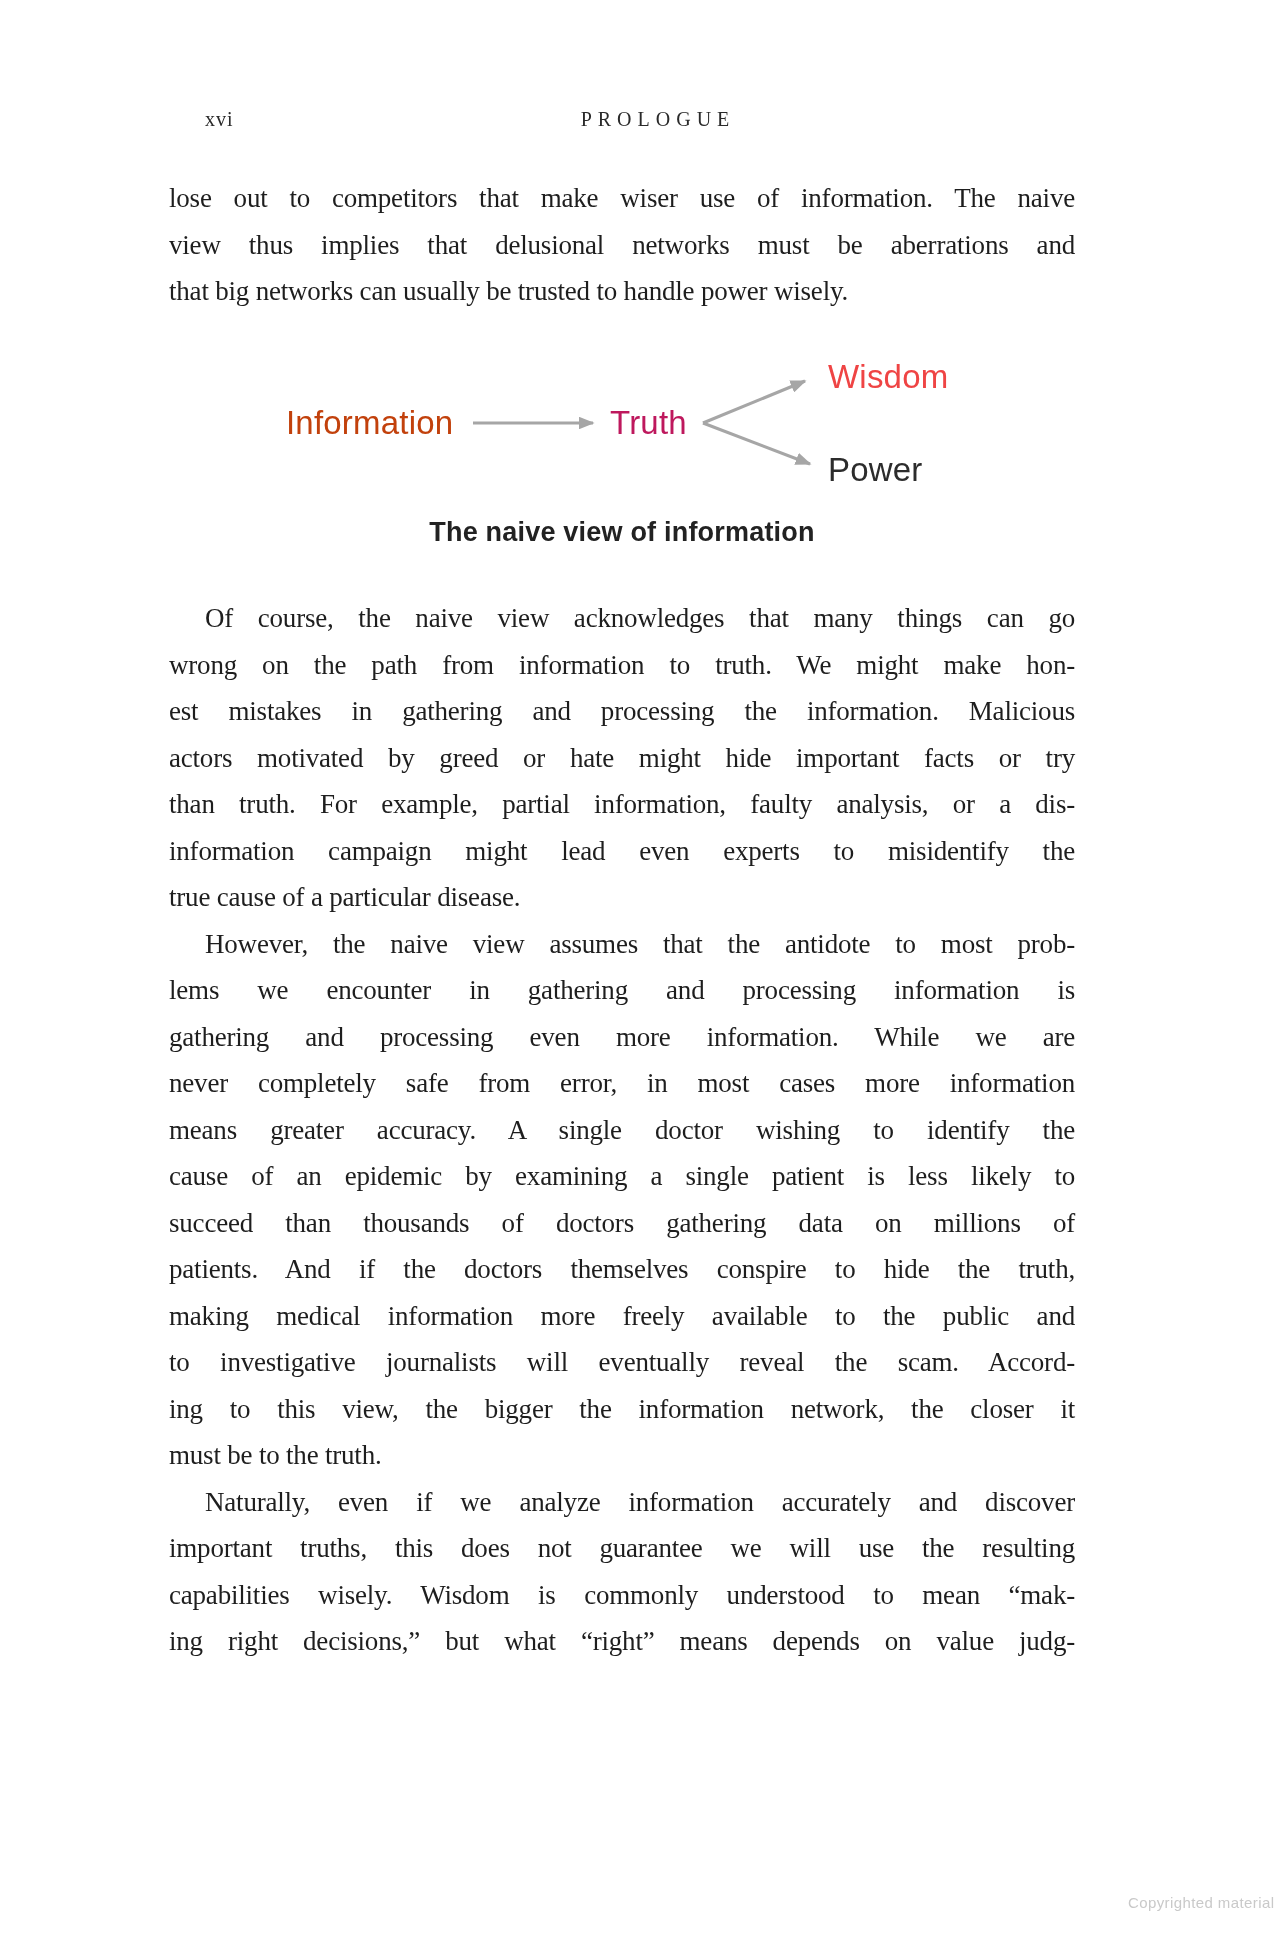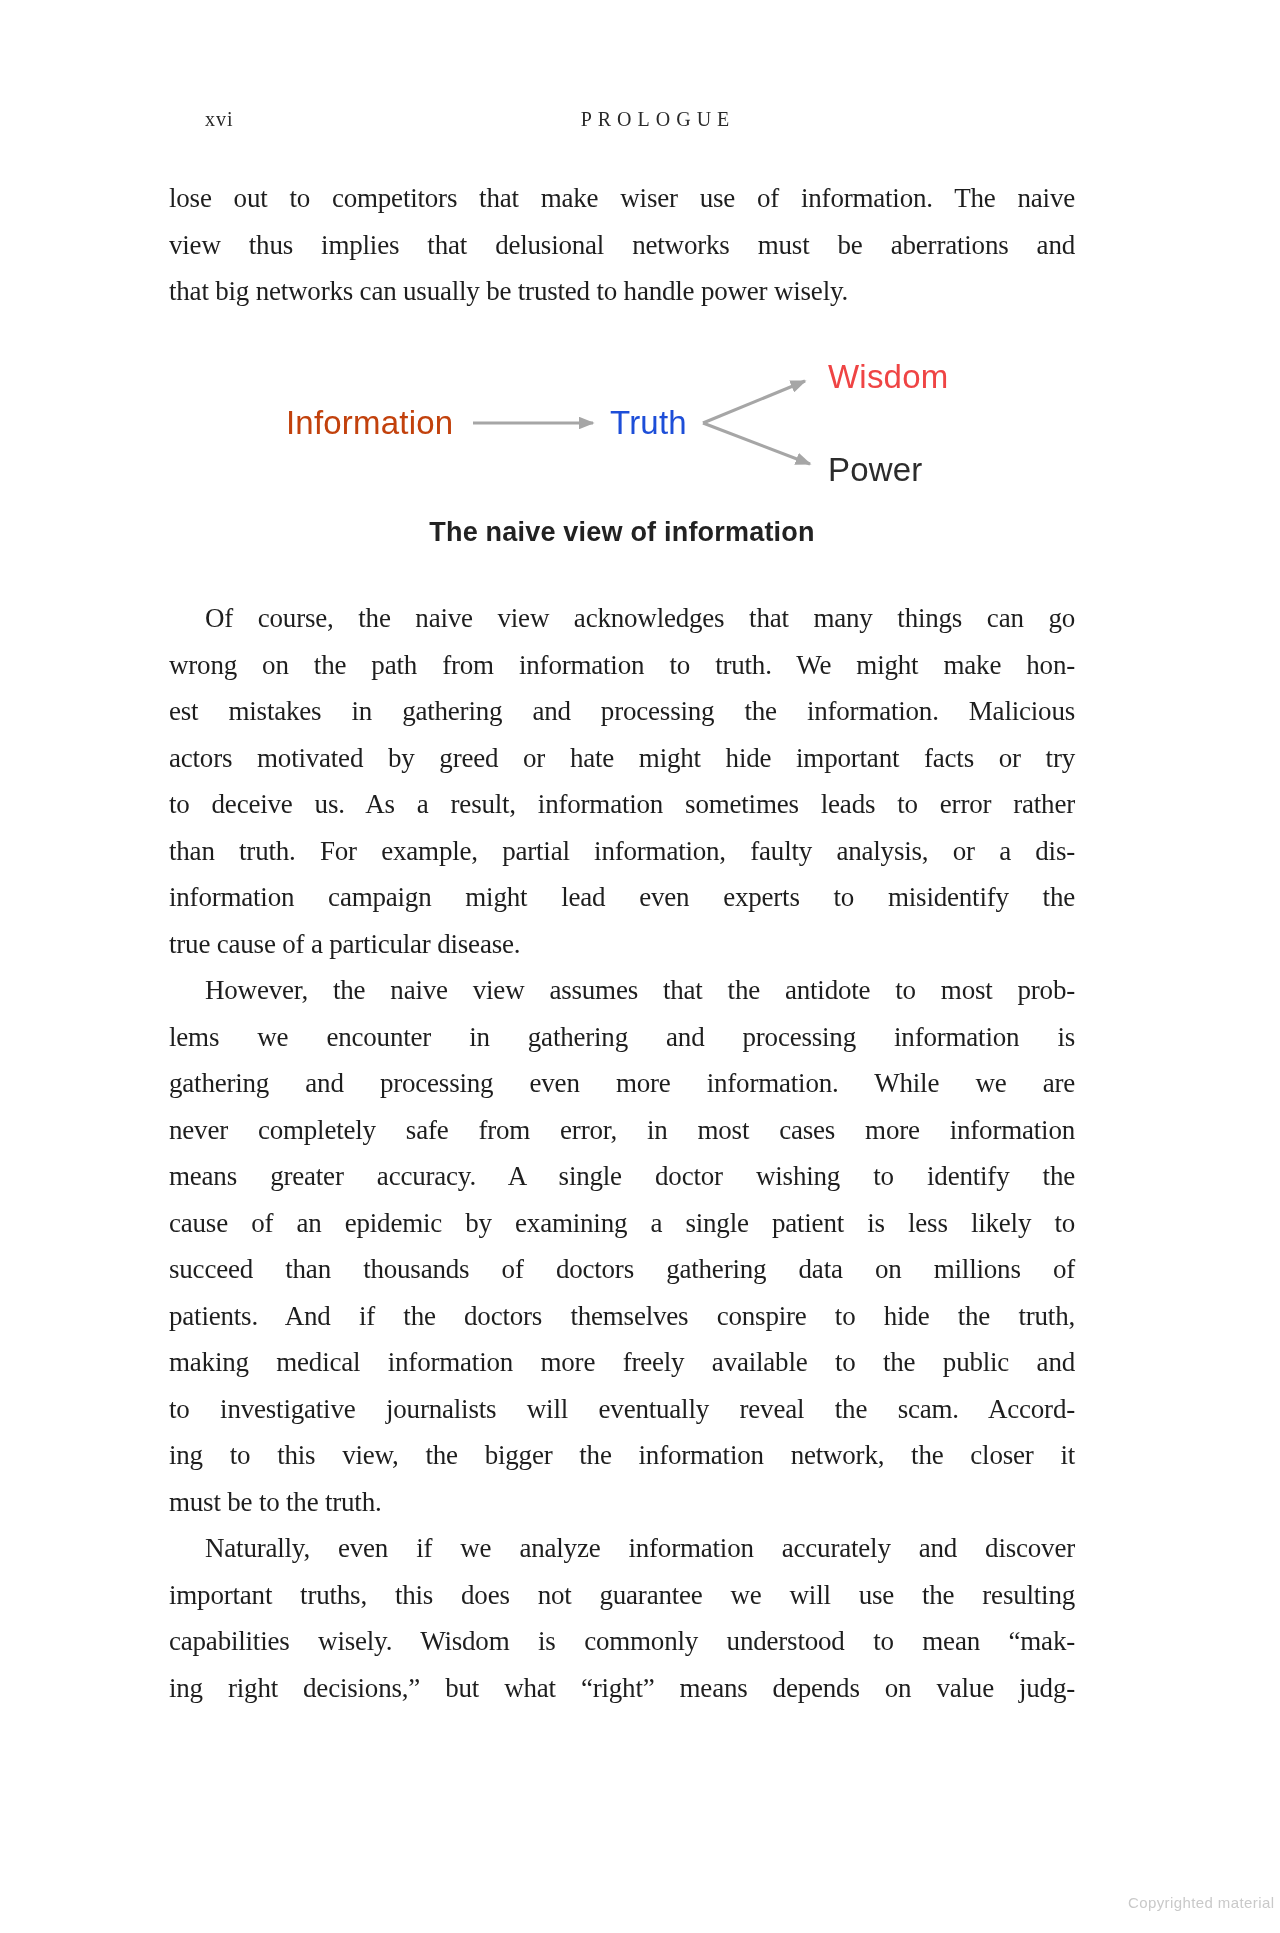--- a/index.html
+++ b/index.html
@@ -58,33 +58,32 @@
       <defs>
         <marker id="ah" viewBox="0 0 10 8" refX="9" refY="4" markerWidth="5" markerHeight="4" orient="auto">
           <path d="M0,0 L10,4 L0,8 Z" class="arrowhead" fill="#a6a6a6"></path>
         </marker>
       </defs>
       <line class="arrowline" x1="304" y1="78" x2="424" y2="78" marker-end="url(#ah)" stroke="#a6a6a6"></line>
       <line class="arrowline" x1="534" y1="78" x2="636" y2="36" marker-end="url(#ah)" stroke="#a6a6a6"></line>
       <line class="arrowline" x1="534" y1="78" x2="641" y2="119" marker-end="url(#ah)" stroke="#a6a6a6"></line>
     </svg>
     <span class="lbl lbl-information" style="color: #c2410c;">Information</span>
-    <span class="lbl lbl-truth" style="color: #1d4ed8;">Truth</span>
+    <span class="lbl lbl-truth" style="color: #be185d;">Truth</span>
     <span class="lbl lbl-wisdom" style="color: #ef4444;">Wisdom</span>
     <span class="lbl lbl-power" style="color: rgb(44, 44, 44);">Power</span>
     <div class="caption">The naive view of information</div>
   </div>
 
   <div class="textcol" id="para-main">
       <div class="para">
         <div class="line indent">Of course, the naive view acknowledges that many things can go</div>
         <div class="line">wrong on the path from information to truth. We might make hon-</div>
         <div class="line">est mistakes in gathering and processing the information. Malicious</div>
         <div class="line">actors motivated by greed or hate might hide important facts or try</div>
-        <div class="line">to deceive us. As a result, information sometimes leads to error rather</div>
         <div class="line">than truth. For example, partial information, faulty analysis, or a dis-</div>
         <div class="line">information campaign might lead even experts to misidentify the</div>
         <div class="line endline">true cause of a particular disease.</div>
       </div>
       <div class="para">
         <div class="line indent">However, the naive view assumes that the antidote to most prob-</div>
         <div class="line">lems we encounter in gathering and processing information is</div>
         <div class="line">gathering and processing even more information. While we are</div>
         <div class="line">never completely safe from error, in most cases more information</div>
         <div class="line">means greater accuracy. A single doctor wishing to identify the</div>

